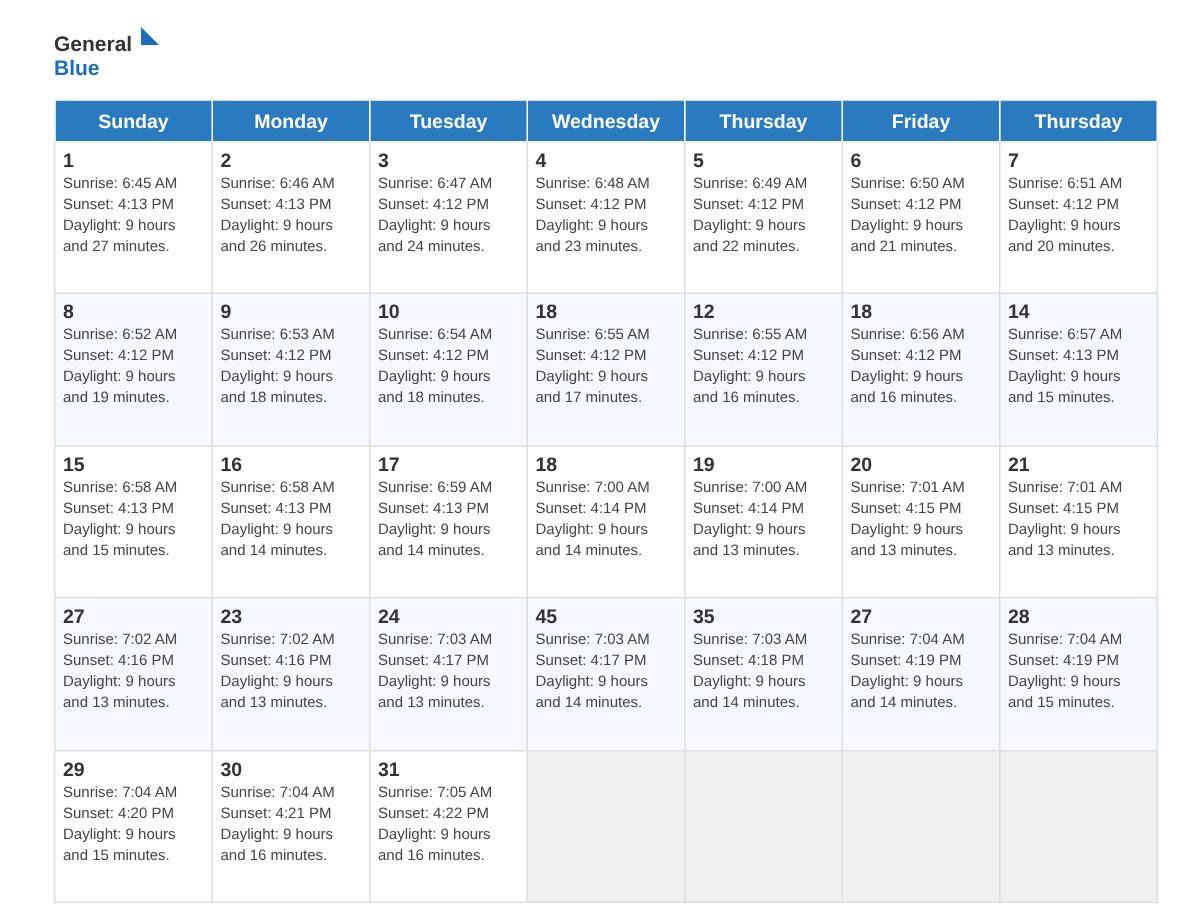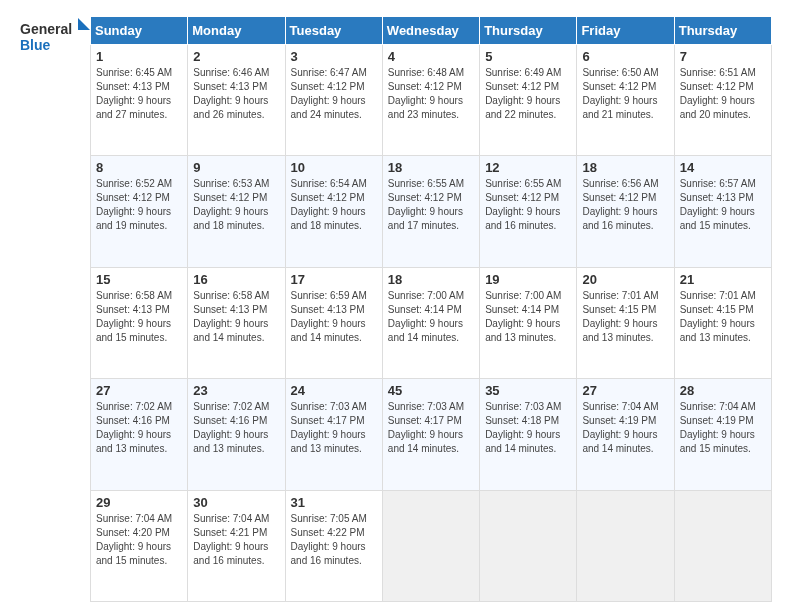--- a/index.html
+++ b/index.html
@@ -6,22 +6,23 @@
     body {
       font-family: Arial, sans-serif;
       background: #fff;
       width: 792px;
       height: 612px;
       overflow: hidden;
     }
     .page {
       width: 792px;
       height: 612px;
-      padding: 16px 20px 10px 20px;
+      padding: 16px 20px 10px 36px;
       display: flex;
+      flex-direction: column;
     }
     .header {
       display: flex;
       justify-content: space-between;
       align-items: flex-start;
       margin-bottom: 10px;
     }
     .logo {
       display: flex;
       align-items: center;
@@ -45,21 +46,21 @@
       border-collapse: collapse;
       width: 100%;
       table-layout: fixed;
     }
     .calendar th {
       background-color: #2a7abf;
       color: #fff;
       font-size: 13px;
       font-weight: bold;
       padding: 6px 4px;
-      text-align: left;
+      text-align: center;
       border: 1px solid #fff;
     }
     .calendar td {
       vertical-align: top;
       padding: 4px 5px;
       font-size: 9.5px;
       color: #333;
       border: 1px solid #ddd;
       background: #fff;
       height: 80px;

